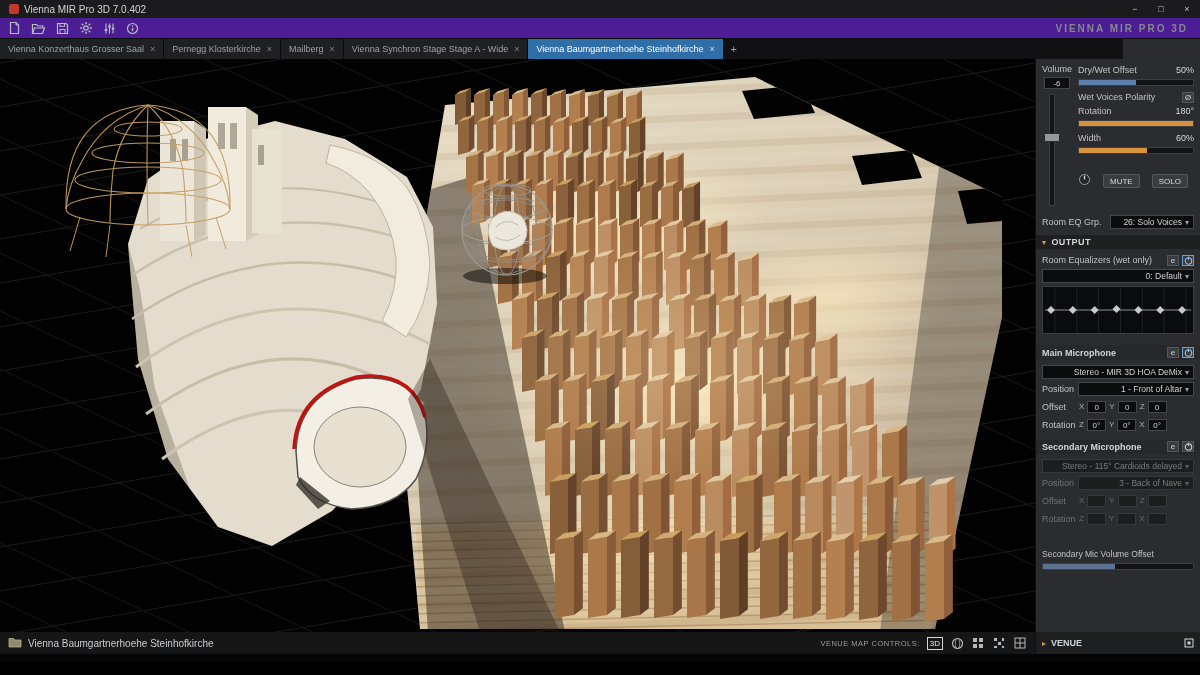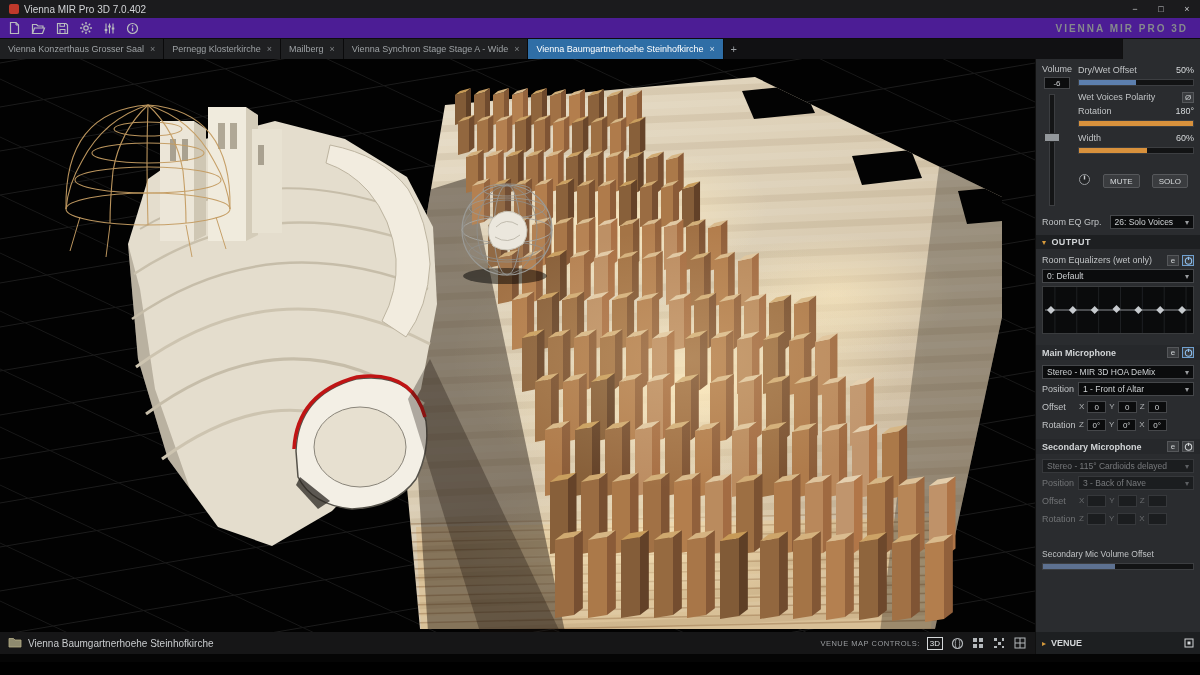--- a/index.html
+++ b/index.html
@@ -47,21 +47,21 @@
   .hslider{height:7px;background:#121314;border:1px solid #3c3e41;margin:1px 0 3px;position:relative;overflow:hidden}
   .hslider .fill{position:absolute;left:0;top:0;bottom:0}
   .fill.blue{background:#5c7fae}
   .fill.orange{background:#d8913c}
   .fill.steel{background:#5d7191}
   .tiny-btn,.sq-btn{width:12px;height:11px;background:#3a3c3f;border:1px solid #55575a;display:inline-flex;align-items:center;justify-content:center;font-size:8px;color:#cfd2d4}
   .sq-btn.on{border-color:#6f9fce;color:#8fc0ef}
   .btnrow{display:flex;align-items:flex-end;gap:12px;margin-top:14px}
   .mini-btn{background:#3a3c3f;border:1px solid #56585b;color:#d8dbdd;font-size:8px;height:14px;padding:0 6px;border-radius:2px;font-family:inherit}
   .eqgrp{gap:4px}
-  .dd{background:#0b0c0d;border:1px solid #45474a;height:14px;display:flex;align-items:center;justify-content:space-between;padding:0 4px;font-size:8.5px;color:#cfd2d4;white-space:nowrap;overflow:hidden}
+  .dd{background:#0b0c0d;border:1px solid #45474a;height:14px;display:flex;align-items:center;justify-content:flex-end;padding:0 4px;font-size:8.5px;color:#cfd2d4;white-space:nowrap;overflow:hidden}
   .dd.full{width:100%}
   .dd.grow{flex:1;margin-left:4px}
   .chev{color:#9a9da0;font-size:8px;margin-left:3px}
   .sec-head{background:#1d1f21;margin:3px -6px 2px;padding:2px 6px;display:flex;align-items:center;gap:5px;font-weight:bold;color:#d2d5d7;letter-spacing:.4px}
   .tri{color:#d79a3c;font-size:8px}
   .icon-btns{display:flex;gap:3px;align-items:center}
   .eqgraph{height:48px;background:#0a0b0c;border:1px solid #3a3c3e;margin-bottom:4px}
   .eqgraph svg{width:100%;height:100%;display:block}
   .mic-head{display:flex;justify-content:space-between;align-items:center;background:#26282b;margin:4px -6px 2px;padding:2px 6px}
   .mic-title{font-weight:bold;color:#d2d5d7}

